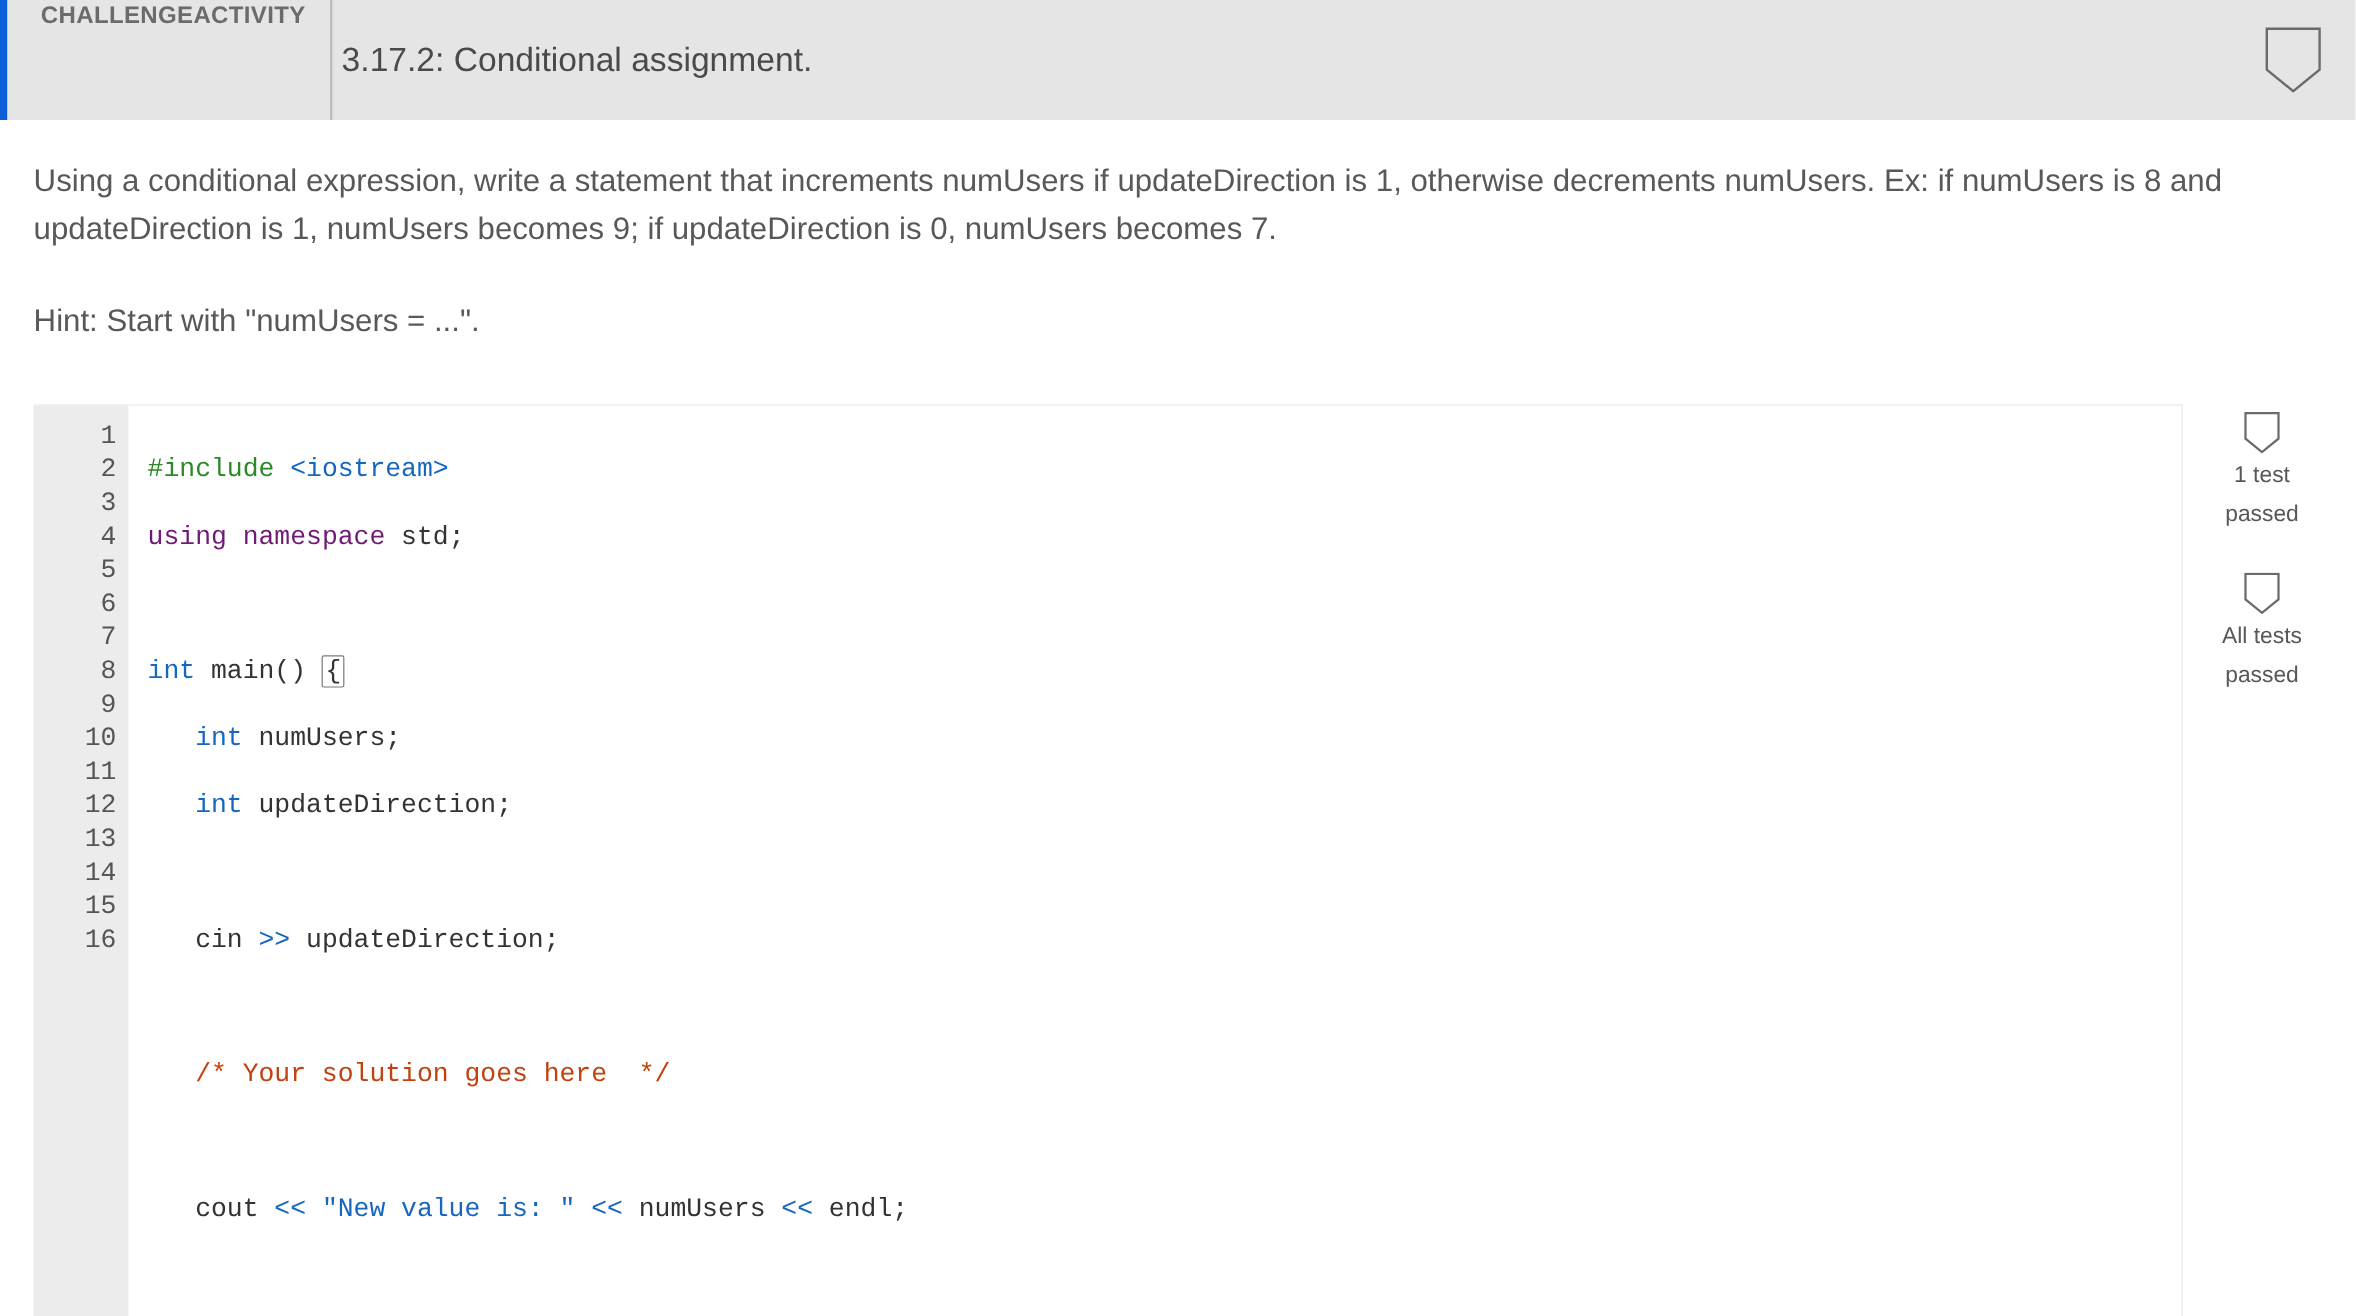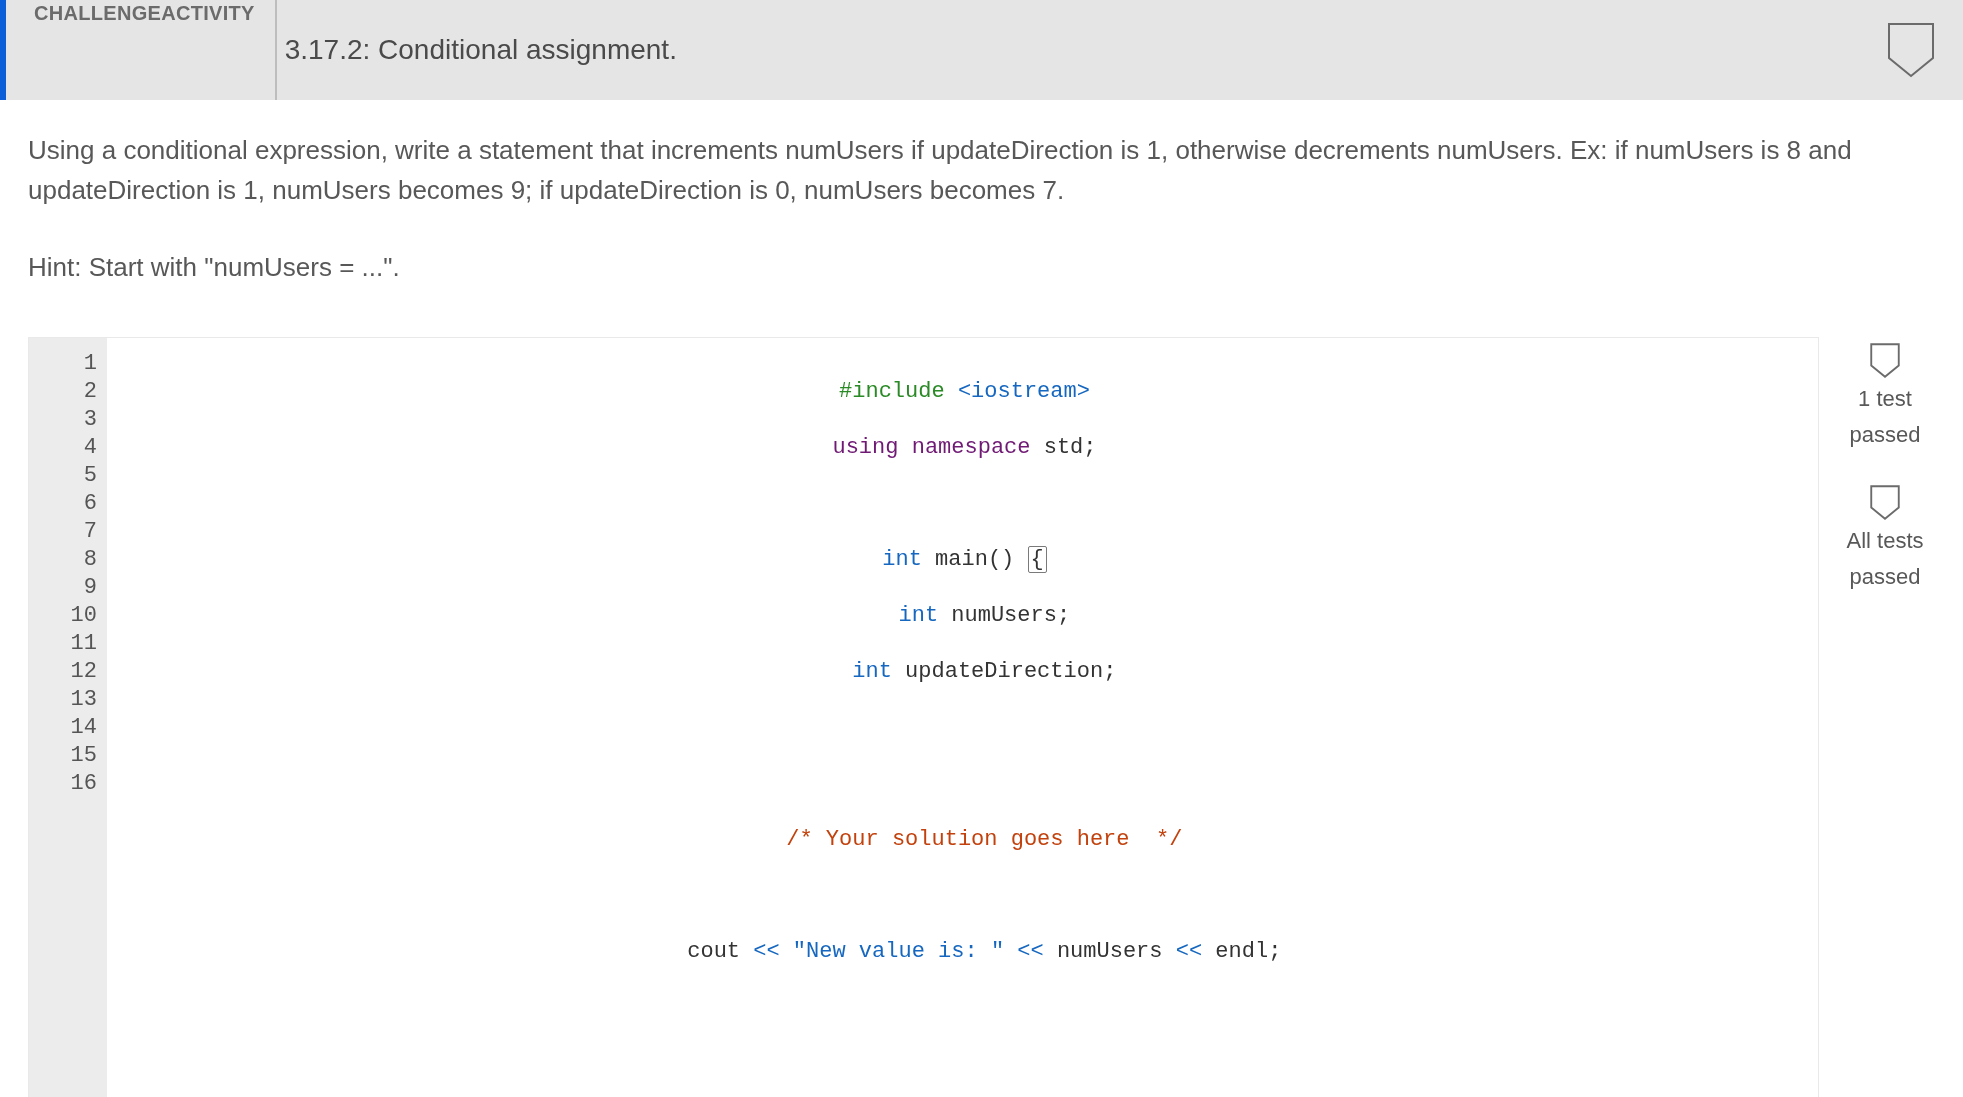--- a/index.html
+++ b/index.html
@@ -84,39 +84,39 @@
       user-select: none;
       min-width: 78px;
     }
     .gutter div { height: 28px; }
 
     .code-lines {
       padding: 12px 12px 12px 16px;
       white-space: pre;
       flex: 1;
     }
-    .code-lines .line { height: 28px; text-align: center; }
+    .code-lines .line { height: 28px; }
 
     .kw  { color: #701a75; }      
     .inc { color: #2a8a25; }      
     .typ { color: #1567c0; }      
     .cmt { color: #c2410c; }      
     .str { color: #1567c0; }
     .op  { color: #1567c0; }
     .br  { border:1px solid #7a7a7a; border-radius:2px; padding:0 2px; color:#333; }
 
     .status-col{
       width: 100px;
       display:flex;
       flex-direction: column;
       align-items: center;
       padding-top: 6px;
       gap: 36px;
       color:#585858;
-      font-size:22px;
+      font-size:19px;
       line-height:1.35;
       text-align:center;
     }
     .status-item{display:flex;flex-direction:column;align-items:center;gap:6px;}
   </style>
 </head>
 <body>
 
 <div class="header-bar">
   <div class="header-tag">
@@ -161,20 +161,21 @@
             <div>16</div>
         </div>
         <div class="code-lines">
 <div class="line"><span class="inc">#include</span> <span class="typ">&lt;iostream&gt;</span></div>
 <div class="line"><span class="kw">using</span> <span class="kw">namespace</span> std;</div>
 <div class="line"></div>
 <div class="line"><span class="typ">int</span> main() <span class="br">{</span></div>
 <div class="line">   <span class="typ">int</span> numUsers;</div>
 <div class="line">   <span class="typ">int</span> updateDirection;</div>
 <div class="line"></div>
+<div class="line">   cin <span class="op">&gt;&gt;</span> updateDirection;</div>
 <div class="line"></div>
 <div class="line">   <span class="cmt">/* Your solution goes here  */</span></div>
 <div class="line"></div>
 <div class="line">   cout <span class="op">&lt;&lt;</span> <span class="str">"New value is: "</span> <span class="op">&lt;&lt;</span> numUsers <span class="op">&lt;&lt;</span> endl;</div>
 
 
 
         </div>
       </div>
     </div>

